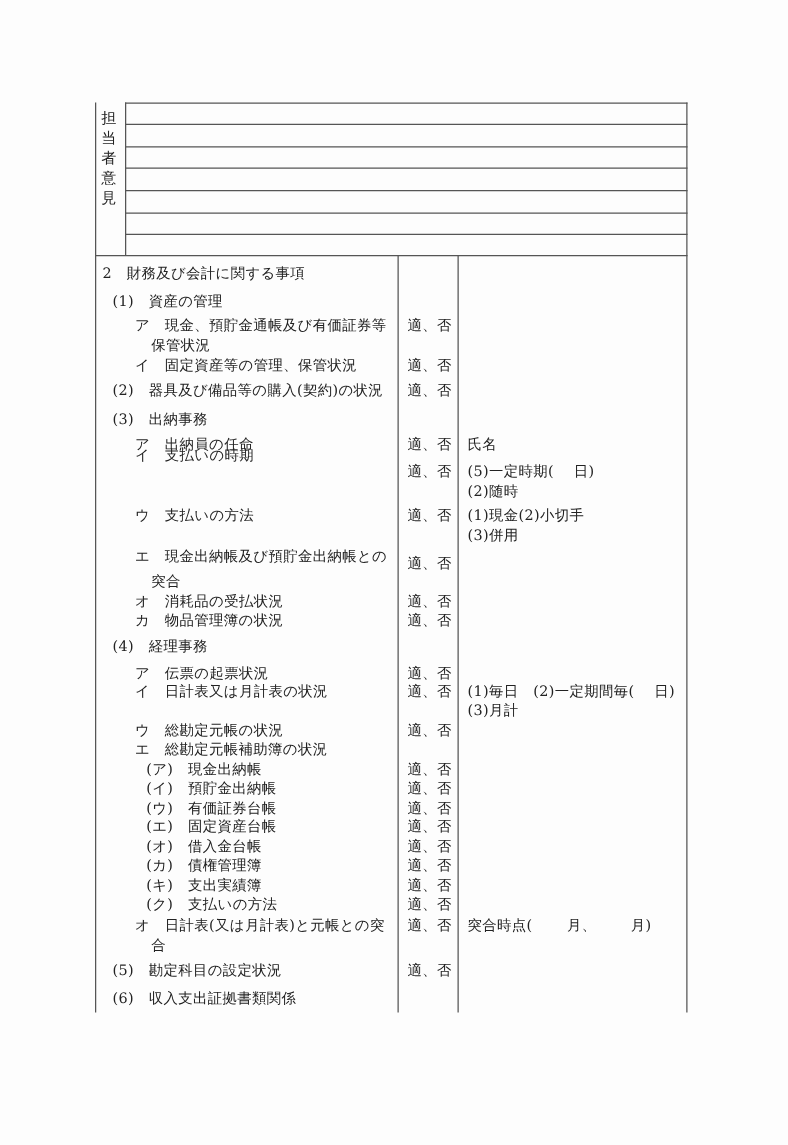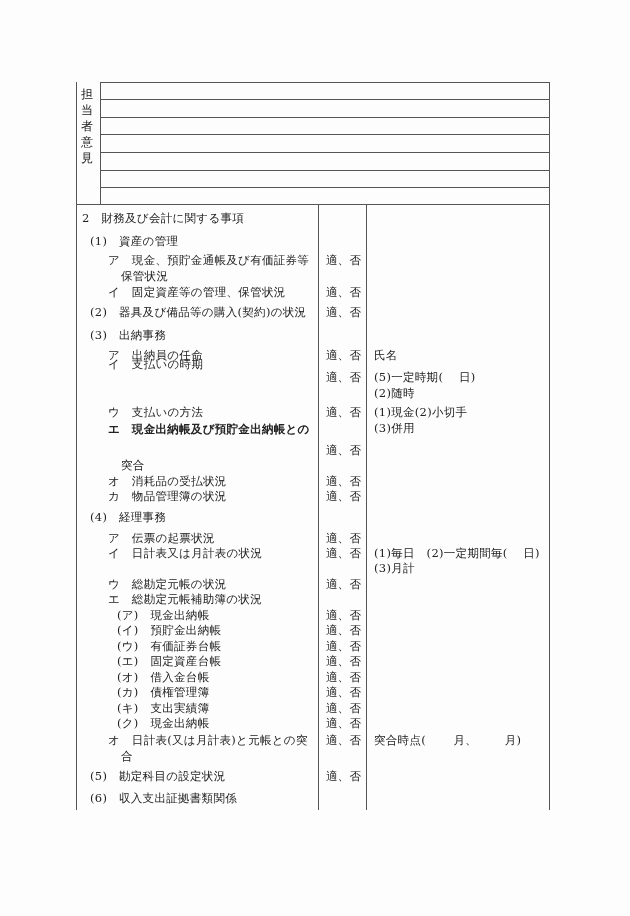--- a/index.html
+++ b/index.html
@@ -56,21 +56,21 @@
     <div class="t" style="left: 326px; top: 348px;">適、否</div>
     <div class="t" style="left: 374px; top: 348px;">氏名</div>
     <div class="t" style="left: 108px; top: 357px;">イ　支払いの時期</div>
     <div class="t" style="left: 326px; top: 370px;">適、否</div>
     <div class="t" style="left: 374px; top: 370px;">(5)一定時期(　 日)</div>
     <div class="t" style="left: 374px; top: 386px;">(2)随時</div>
     <div class="t" style="left: 108px; top: 405px;">ウ　支払いの方法</div>
     <div class="t" style="left: 326px; top: 405px;">適、否</div>
     <div class="t" style="left: 374px; top: 405px;">(1)現金(2)小切手</div>
     <div class="t" style="left: 374px; top: 421px;">(3)併用</div>
-    <div class="t" style="left: 108px; top: 422px; font-weight: bold;">エ　現金出納帳及び預貯金出納帳との</div>
+    <div class="t" style="left: 108px; top: 438px;">エ　現金出納帳及び預貯金出納帳との</div>
     <div class="t" style="left: 326px; top: 443px;">適、否</div>
     <div class="t" style="left: 121px; top: 458px;">突合</div>
     <div class="t" style="left: 108px; top: 474px;">オ　消耗品の受払状況</div>
     <div class="t" style="left: 326px; top: 474px;">適、否</div>
     <div class="t" style="left: 108px; top: 489px;">カ　物品管理簿の状況</div>
     <div class="t" style="left: 326px; top: 489px;">適、否</div>
     <div class="t" style="left: 90px; top: 510px;">(4)　経理事務</div>
     <div class="t" style="left: 108px; top: 531px;">ア　伝票の起票状況</div>
     <div class="t" style="left: 326px; top: 531px;">適、否</div>
     <div class="t" style="left: 108px; top: 546px;">イ　日計表又は月計表の状況</div>
@@ -87,21 +87,21 @@
     <div class="t" style="left: 117px; top: 639px;">(ウ)　有価証券台帳</div>
     <div class="t" style="left: 326px; top: 639px;">適、否</div>
     <div class="t" style="left: 117px; top: 654px;">(エ)　固定資産台帳</div>
     <div class="t" style="left: 326px; top: 654px;">適、否</div>
     <div class="t" style="left: 117px; top: 670px;">(オ)　借入金台帳</div>
     <div class="t" style="left: 326px; top: 670px;">適、否</div>
     <div class="t" style="left: 117px; top: 685px;">(カ)　債権管理簿</div>
     <div class="t" style="left: 326px; top: 685px;">適、否</div>
     <div class="t" style="left: 117px; top: 701px;">(キ)　支出実績簿</div>
     <div class="t" style="left: 326px; top: 701px;">適、否</div>
-    <div class="t" style="left: 117px; top: 716px;">(ク)　現金出納帳</div>
+    <div class="t" style="left: 117px; top: 716px;">(ク)　支払いの方法</div>
     <div class="t" style="left: 326px; top: 716px;">適、否</div>
     <div class="t" style="left: 108px; top: 733px;">オ　日計表(又は月計表)と元帳との突</div>
     <div class="t" style="left: 326px; top: 733px;">適、否</div>
     <div class="t" style="left: 374px; top: 733px;">突合時点(　　 月、　　 月)</div>
     <div class="t" style="left: 121px; top: 749px;">合</div>
     <div class="t" style="left: 90px; top: 769px;">(5)　勘定科目の設定状況</div>
     <div class="t" style="left: 326px; top: 769px;">適、否</div>
     <div class="t" style="left: 90px; top: 791px;">(6)　収入支出証拠書類関係</div>
   </div>
 

